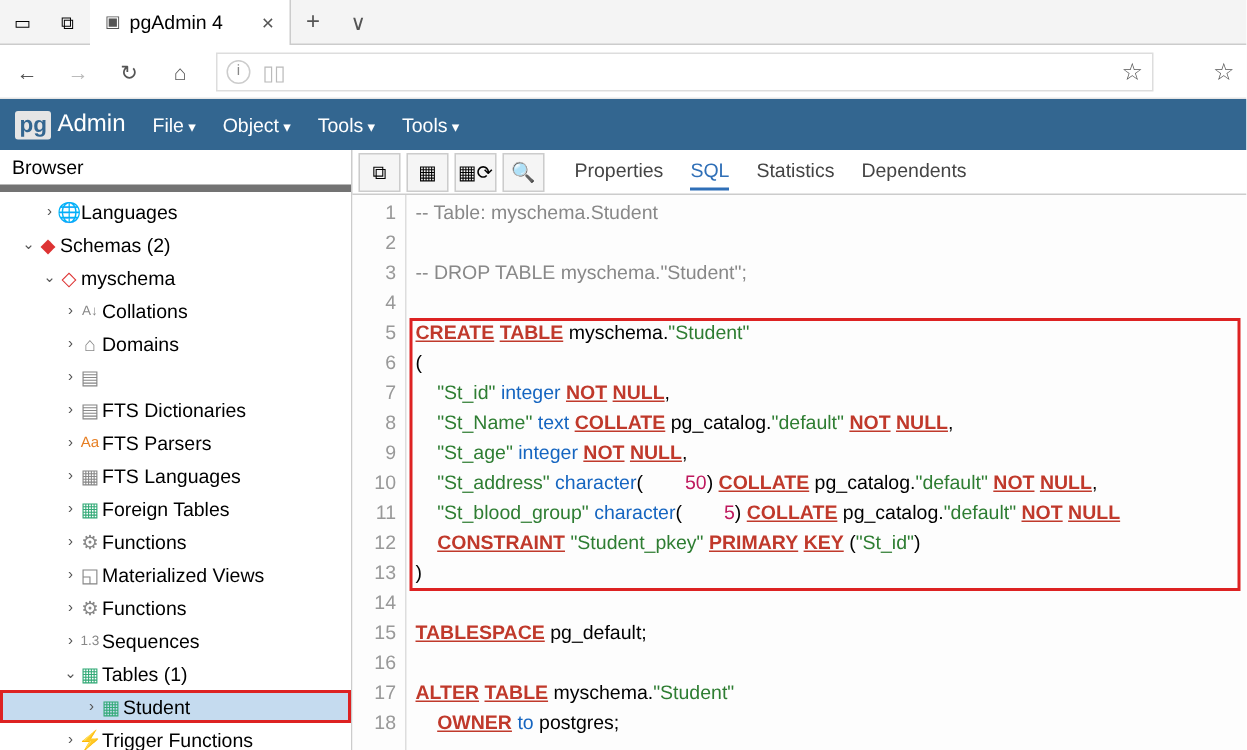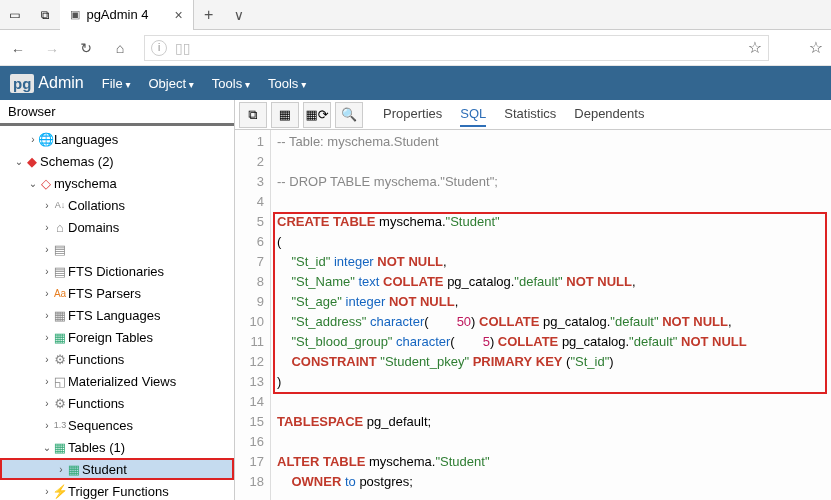--- a/index.html
+++ b/index.html
@@ -30,42 +30,42 @@
 
 .pga-top { height: 34px; background: #336690; display: flex; align-items: center; padding: 0 10px; gap: 18px; color: #fff; }
 .pga-logo { display: flex; align-items: center; gap: 2px; font-size: 16px; }
 .pga-logo-box { background: #e5e5e5; color: #336690; padding: 1px 3px; border-radius: 2px; font-weight: 700; font-size: 15px; margin-right: 2px; }
 .menu-item { font-size: 13px; }
 .caret::after { content: " ▾"; font-size: 10px; }
 
 
 .main { display: flex; height: calc(500px - 30px - 36px - 34px); }
 .sidebar { width: 235px; border-right: 1px solid #ccc; }
-.side-title { padding: 4px 8px; font-size: 13px; border-bottom: 3px solid #737373; }
+.side-title { padding: 4px 8px; font-size: 13px; border-bottom: 5px solid #737373; }
 .tree { padding: 2px 0; overflow: auto; }
 .trow { display: flex; align-items: center; height: 22px; font-size: 13px; white-space: nowrap; }
 .trow .tgl { width: 10px; text-align: center; color: #555; font-size: 10px; }
 .trow .ico { width: 16px; text-align: center; }
 .trow.sel { background: #c5dbef; }
 .trow.marked { outline: 2px solid #d22; outline-offset: -2px; }
 .indent { display: inline-block; }
 
 
 .right { flex: 1; display: flex; flex-direction: column; }
 .toolbar { height: 30px; border-bottom: 1px solid #ccc; display: flex; align-items: center; }
 .tbtn { width: 28px; height: 26px; border: 1px solid #ccc; margin-left: 4px; display: flex; align-items: center; justify-content: center; font-size: 13px; background: #f5f5f5; }
 .tabs2 { display: flex; margin-left: 20px; gap: 18px; font-size: 13px; color: #444; }
 .tab2.active { color: #2f6fb7; border-bottom: 2px solid #2f6fb7; padding-bottom: 4px; }
 .tab2 { padding: 4px 0; }
 
 .code-area { flex: 1; display: flex; background: #fdfdfd; font-family: Consolas, "Courier New", monospace; font-size: 13px; overflow: hidden; position: relative; }
 .gutter { width: 36px; border-right: 1px solid #ddd; text-align: right; color: #999; padding: 2px 6px 0 0; line-height: 20px; }
 .code { flex: 1; padding: 2px 6px; line-height: 20px; white-space: pre; overflow: hidden; }
 .code .c { color: #888; }
-.code .kw { color: #c0392b; font-weight: 700; }
+.code .kw { color: #c0392b; font-weight: 700; text-decoration: underline; }
 .code .ty { color: #1565c0; }
 .code .id { color: #2e7d32; }
 .code .num { color: #be185d; margin-left: 28px; }
 .red-box { position: absolute; border: 2px solid #d22; pointer-events: none; }
 </style>
 </head>
 <body>
 
 <div class="title-bar">
   <div class="win-btns">

